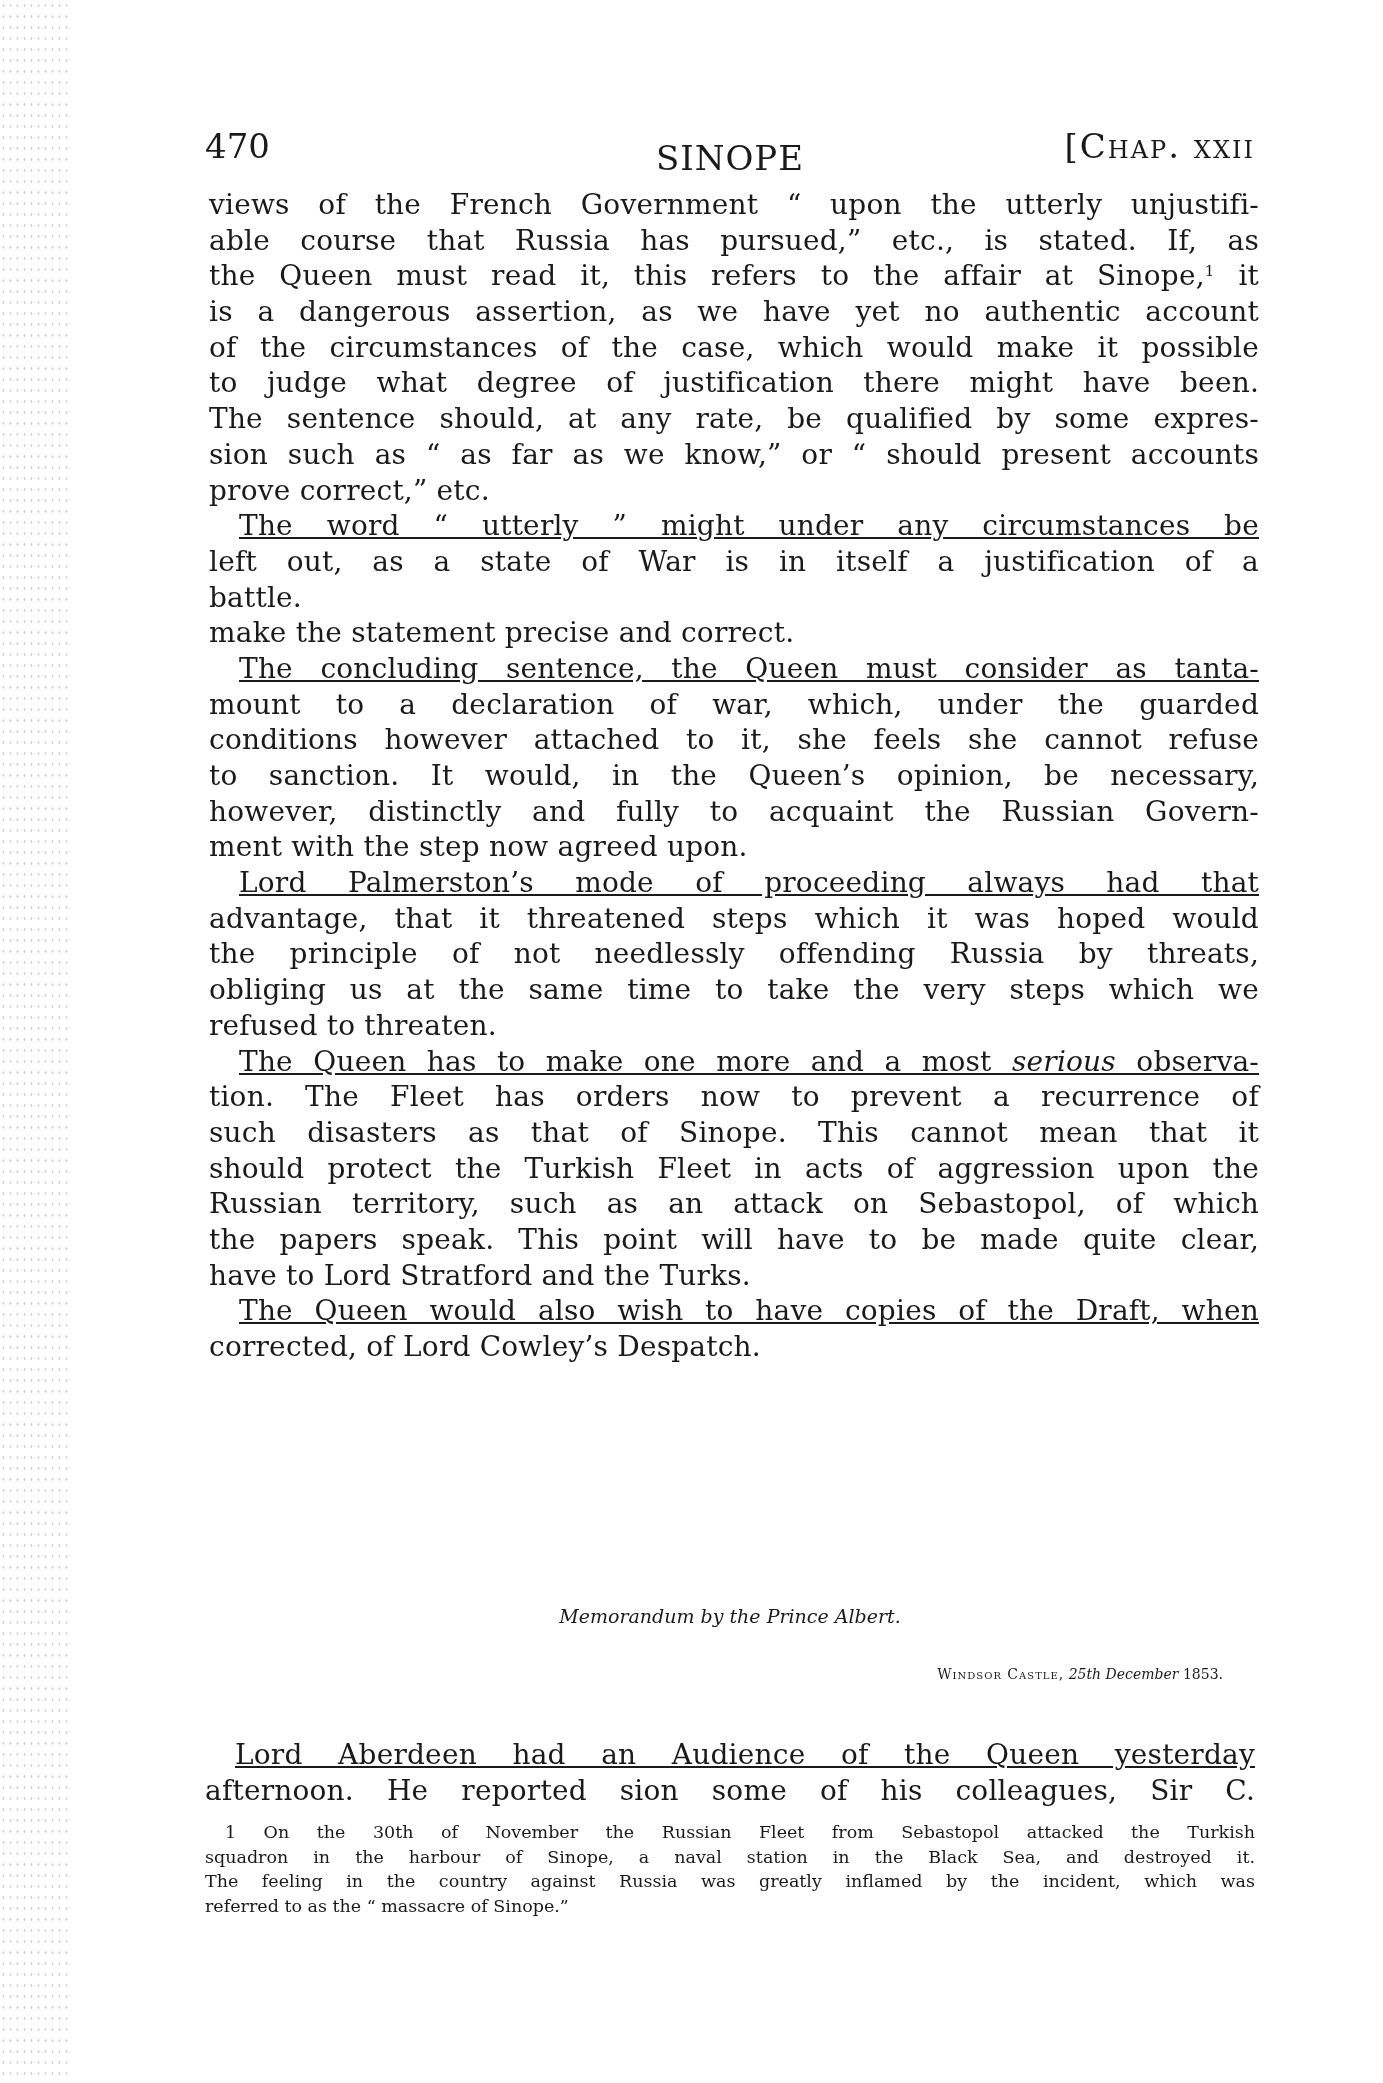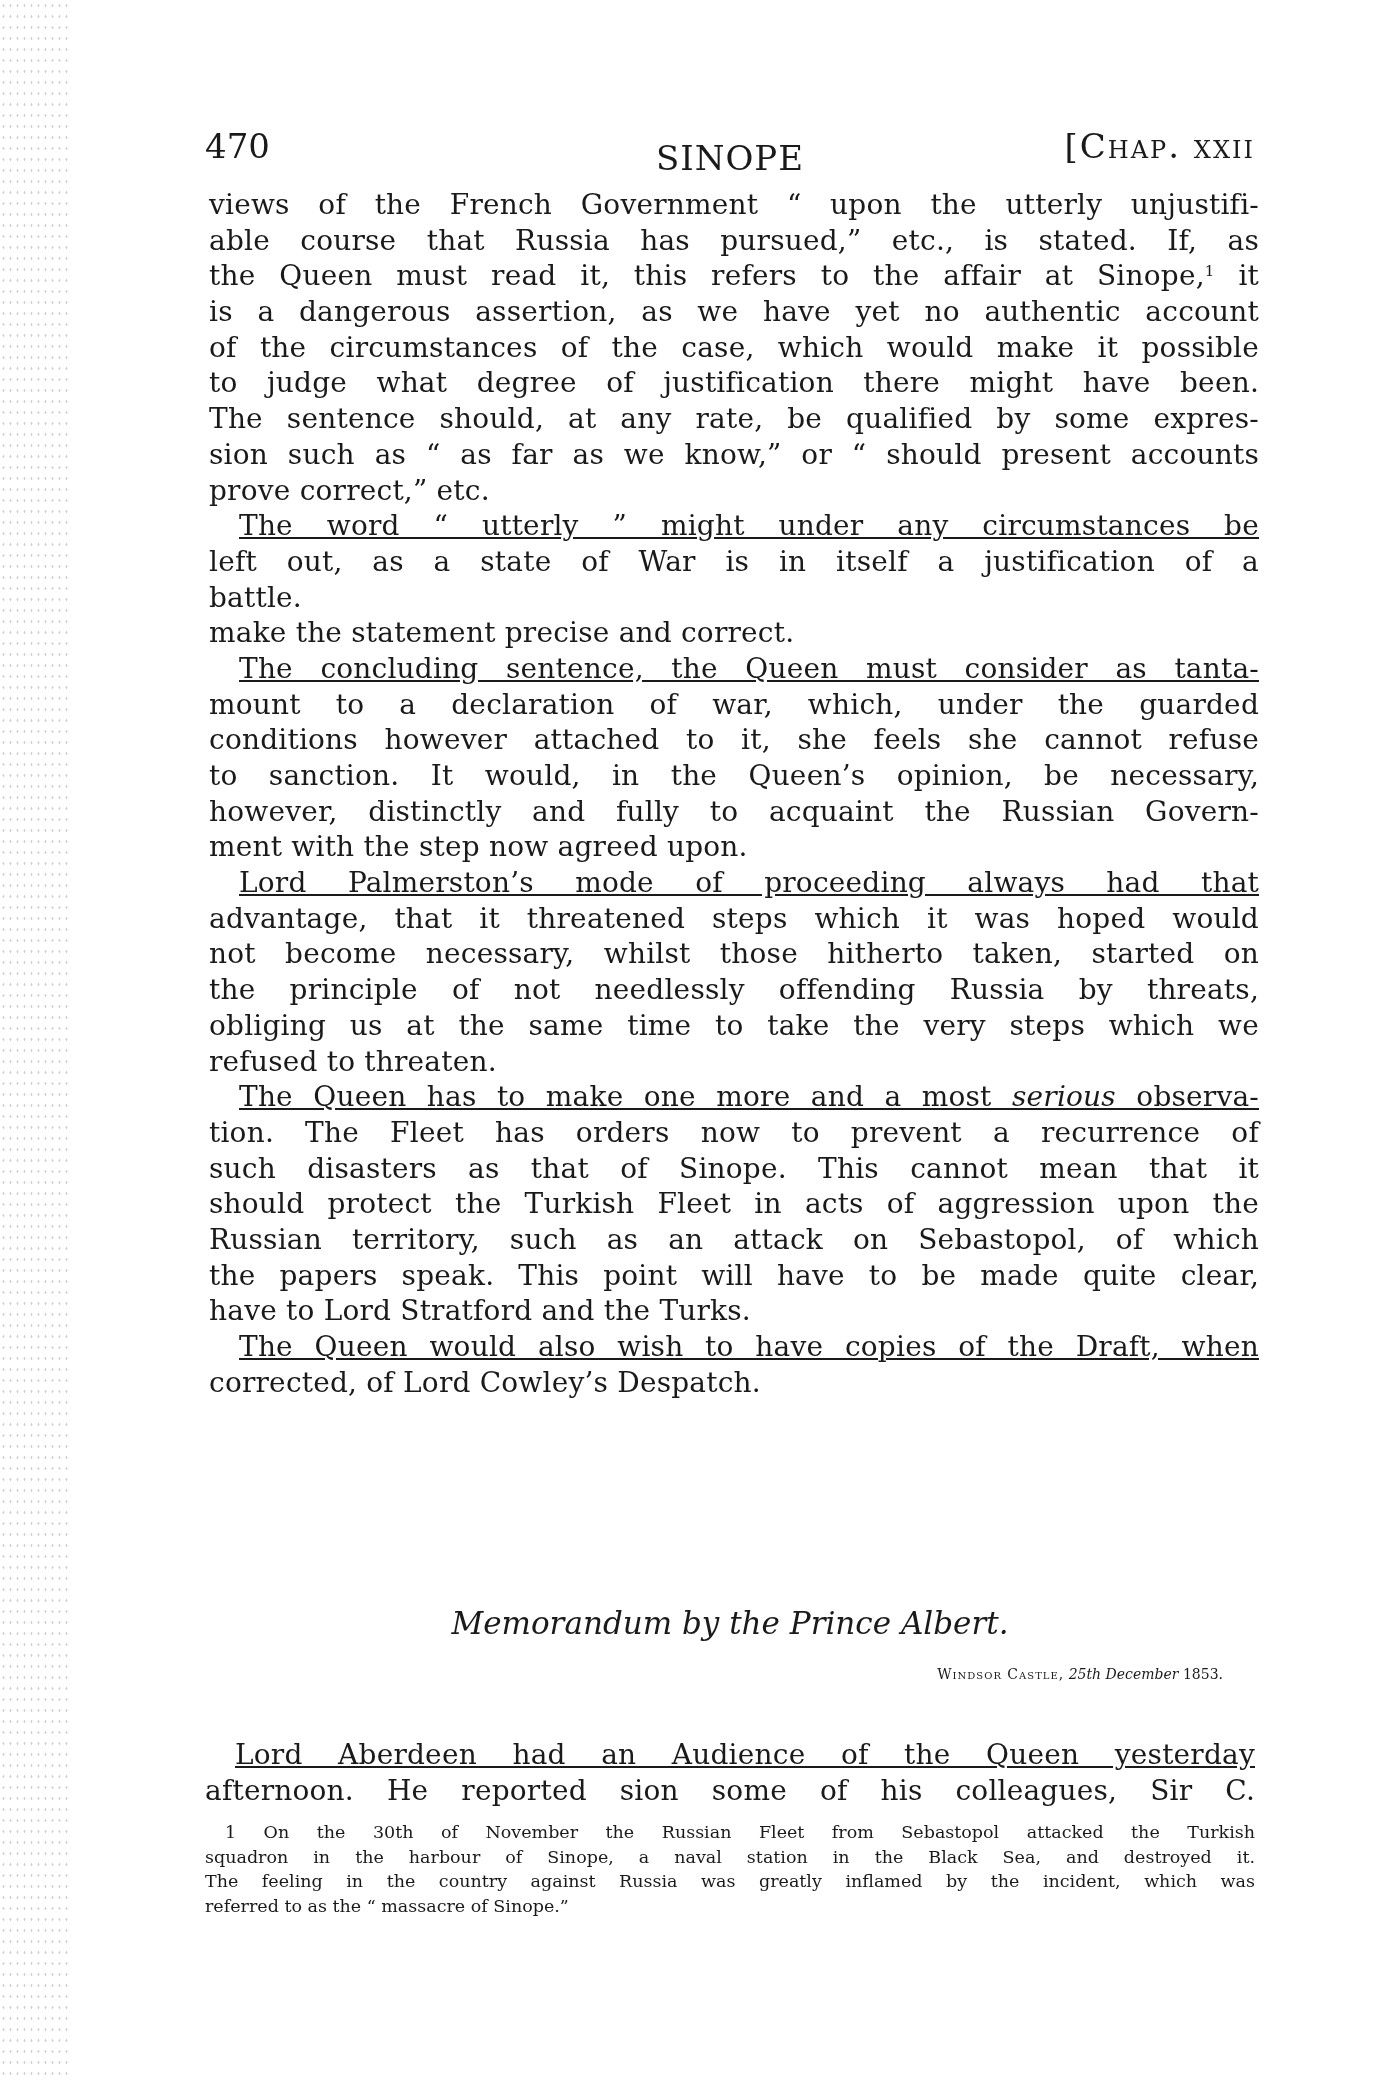--- a/index.html
+++ b/index.html
@@ -13,21 +13,21 @@
   .header .num { position:absolute; left:0; top:0; }
   .header .title { position:absolute; left:0; width:100%; text-align:center; top:12px; letter-spacing:1px; }
   .header .chap { position:absolute; right:0; top:0; font-variant:small-caps; letter-spacing:2px; }
   .body { position:absolute; left:209px; top:187px; width:1050px; }
   .line { height:35.7px; line-height:35.7px; font-size:28px; white-space:nowrap;
           text-align:justify; text-align-last:justify; letter-spacing:0.2px; }
   .line.last { text-align-last:left; }
   .line.indent { padding-left:30px;text-decoration:underline; }
   .line sup { font-size:15px; vertical-align:9px; line-height:0; }
   .memo { position:absolute; top:1605px; left:205px; width:1050px; text-align:center;
-          font-style:italic; font-size:31px; }
+          font-style:italic; font-size:19px; }
   .place { position:absolute; top:1666px; right:160px; font-size:14px; }
   .place .sc { font-variant:small-caps; letter-spacing:1px; }
   .place .it { font-style:italic; }
   .body2 { position:absolute; left:205px; top:1737px; width:1050px; }
   .foot { position:absolute; left:205px; top:1820px; width:1050px; }
   .fline { height:24.5px; line-height:24.5px; font-size:17.5px; white-space:nowrap;
            text-align:justify; text-align-last:justify; }
   .fline.last { text-align-last:left; }
   .fline.indent { padding-left:20px; }
 </style>
@@ -58,21 +58,20 @@
       <div class="line last">battle.</div>
       <div class="line last">make the statement precise and correct.</div>
       <div class="line indent">The concluding sentence, the Queen must consider as tanta-</div>
       <div class="line">mount to a declaration of war, which, under the guarded</div>
       <div class="line">conditions however attached to it, she feels she cannot refuse</div>
       <div class="line">to sanction.  It would, in the Queen’s opinion, be necessary,</div>
       <div class="line">however, distinctly and fully to acquaint the Russian Govern-</div>
       <div class="line last">ment with the step now agreed upon.</div>
       <div class="line indent">Lord Palmerston’s mode of proceeding always had that</div>
       <div class="line">advantage, that it threatened steps which it was hoped would</div>
-      <div class="line">not become necessary, whilst those hitherto taken, started on</div>
       <div class="line">the principle of not needlessly offending Russia by threats,</div>
       <div class="line">obliging us at the same time to take the very steps which we</div>
       <div class="line last">refused to threaten.</div>
       <div class="line indent">The Queen has to make one more and a most <em>serious</em> observa-</div>
       <div class="line">tion.  The Fleet has orders now to prevent a recurrence of</div>
       <div class="line">such disasters as that of Sinope.  This cannot mean that it</div>
       <div class="line">should protect the Turkish Fleet in acts of aggression upon the</div>
       <div class="line">Russian territory, such as an attack on Sebastopol, of which</div>
       <div class="line">the papers speak.  This point will have to be made quite clear,</div>
       <div class="line last">have to Lord Stratford and the Turks.</div>

